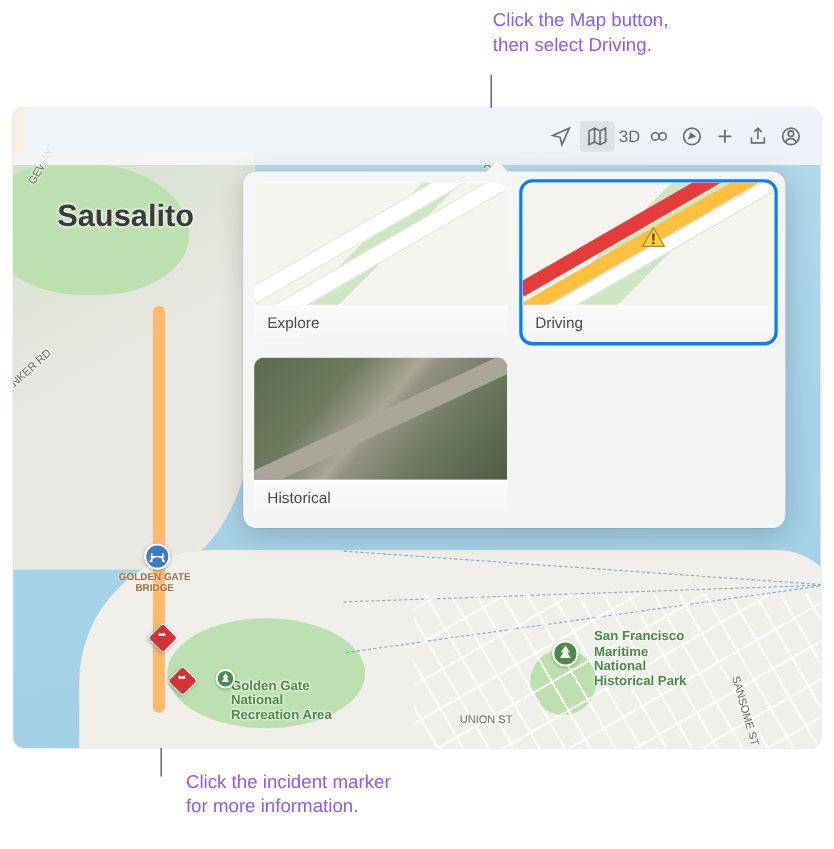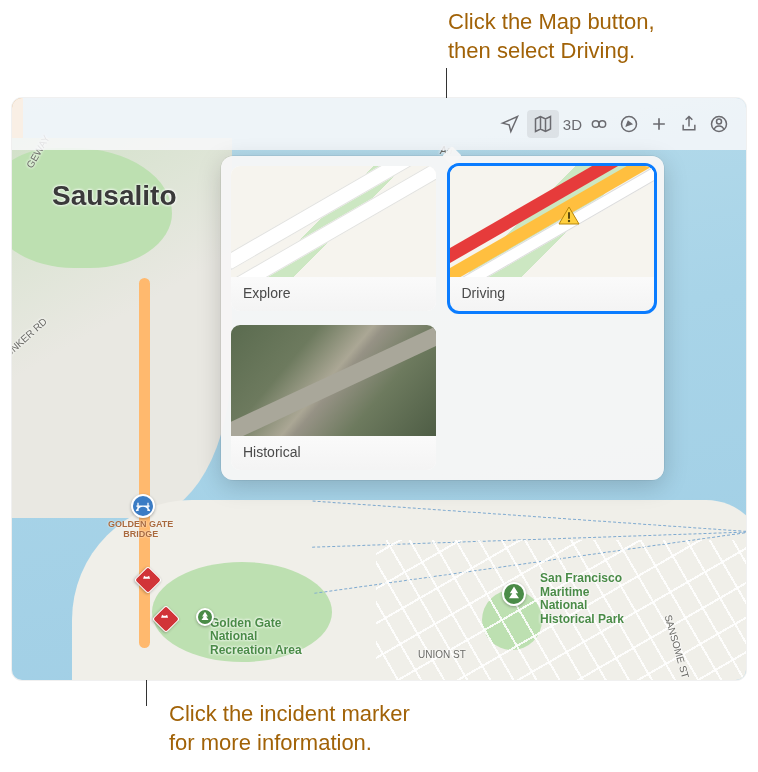--- a/index.html
+++ b/index.html
@@ -5,22 +5,22 @@
     * { margin: 0; padding: 0; box-sizing: border-box; }
     body {
       font-family: -apple-system, BlinkMacSystemFont, "Helvetica Neue", sans-serif;
       width: 758px;
       height: 772px;
       position: relative;
       background: #fff;
     }
     .callout {
       position: absolute;
-      font-size: 22px;
-      color: #a16207;
+      font-size: 17px;
+      color: #8b5cf6;
       line-height: 1.3;
     }
     .callout-top { top: 8px; left: 448px; }
     .callout-bottom { top: 700px; left: 148px; margin-left: 21px; }
     .callout-line {
       position: absolute;
       background: #333;
       width: 1px;
     }
 
@@ -135,21 +135,21 @@
       border-radius: 3px;
       cursor: pointer;
       box-shadow: 0 1px 3px rgba(0,0,0,0.3);
     }
     .incident svg { transform: rotate(-45deg); width: 12px; height: 12px; }
 
     
     .mode-panel {
       position: absolute;
       top: 58px; left: 209px;
-      width: 443px;
+      width: 493px;
       padding: 10px;
       background: rgba(246,246,246,0.96);
       border-radius: 12px;
       box-shadow: 0 6px 24px rgba(0,0,0,0.18), 0 0 0 0.5px rgba(0,0,0,0.1);
       display: grid;
       grid-template-columns: 1fr 1fr;
       gap: 14px;
       z-index: 60;
     }
     .mode-panel::before {

